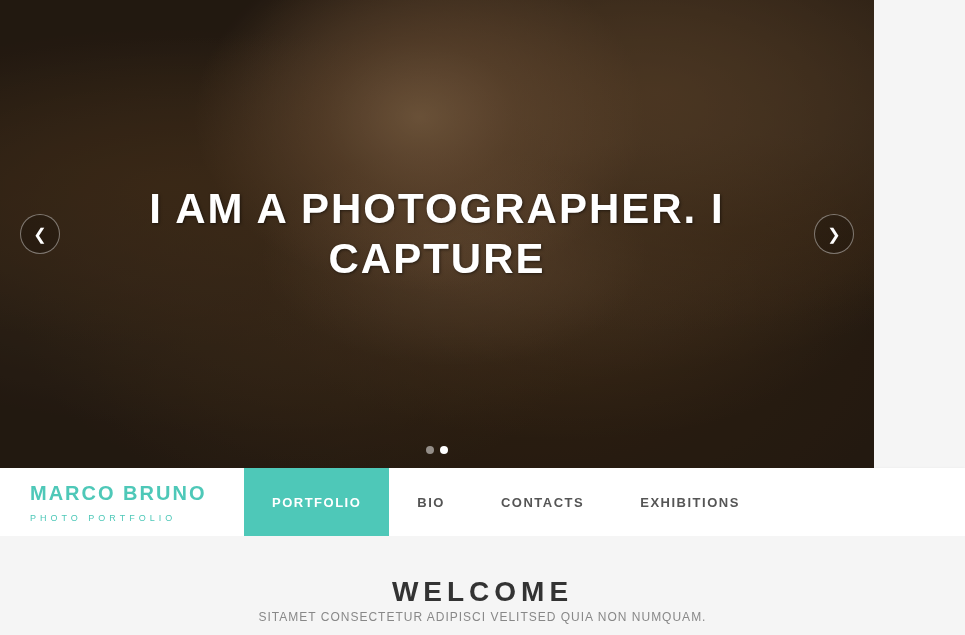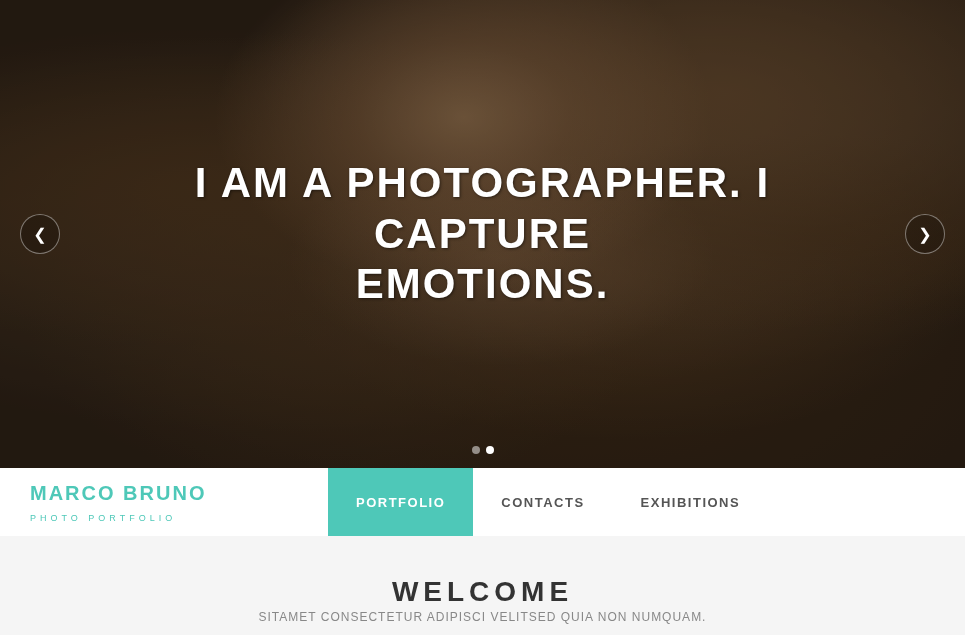--- a/index.html
+++ b/index.html
@@ -1,21 +1,21 @@
 <!DOCTYPE html>
 <html><head>
   <meta charset="utf-8">
   <style>
     * { margin: 0; padding: 0; box-sizing: border-box; }
     body { font-family: Arial, sans-serif; background: #f5f5f5; width: 965px; overflow-x: hidden; }
 
     
     .hero {
       position: relative;
-      width: 965px;
+      width: 874px;
       height: 468px;
       background: linear-gradient(135deg, #1a1a1a 0%, #2d2d2d 30%, #4a3728 60%, #3a2a1e 80%, #5a4030 100%);
       overflow: hidden;
       display: flex;
       align-items: center;
       justify-content: center;
     }
 
     .hero-bg {
       position: absolute;
@@ -106,21 +106,21 @@
     .navbar {
       width: 965px;
       height: 68px;
       background: #ffffff;
       display: flex;
       align-items: center;
       box-shadow: 0 1px 3px rgba(0,0,0,0.1);
     }
 
     .brand {
-      width: 328px;
+      width: 244px;
       padding: 0 30px;
       display: flex;
       flex-direction: column;
       align-items: flex-start;
       justify-content: center;
     }
 
     .brand-name {
       color: #4ec8b8;
       font-size: 20px;
@@ -187,21 +187,20 @@
 </head>
 <body>
 
 <div class="hero">
   <div class="hero-bg"></div>
   <div class="hero-portrait"></div>
   <div class="hero-overlay"></div>
 
   <div class="hero-text">
     <span>I AM A PHOTOGRAPHER. I CAPTURE</span><br>
-    <span>EMOTIONS.</span>
   </div>
 
   <div class="carousel-arrow left">
     <span>❮</span>
   </div>
   <div class="carousel-arrow right">
     <span>❯</span>
   </div>
 
   <div class="carousel-dots">
@@ -214,20 +213,23 @@
   <div class="brand">
     <span class="brand-name">MARCO BRUNO</span>
     <span class="brand-subtitle">PHOTO PORTFOLIO</span>
   </div>
 
   <div class="nav-links">
     <div class="nav-item active">
       <span>PORTFOLIO</span>
     </div>
     <div class="nav-item">
+      <span>BIO</span>
+    </div>
+    <div class="nav-item">
       <span>CONTACTS</span>
     </div>
     <div class="nav-item">
       <span>EXHIBITIONS</span>
     </div>
   </div>
 </nav>
 
 <section class="welcome-section">
   <h2 class="welcome-title">WELCOME</h2>

